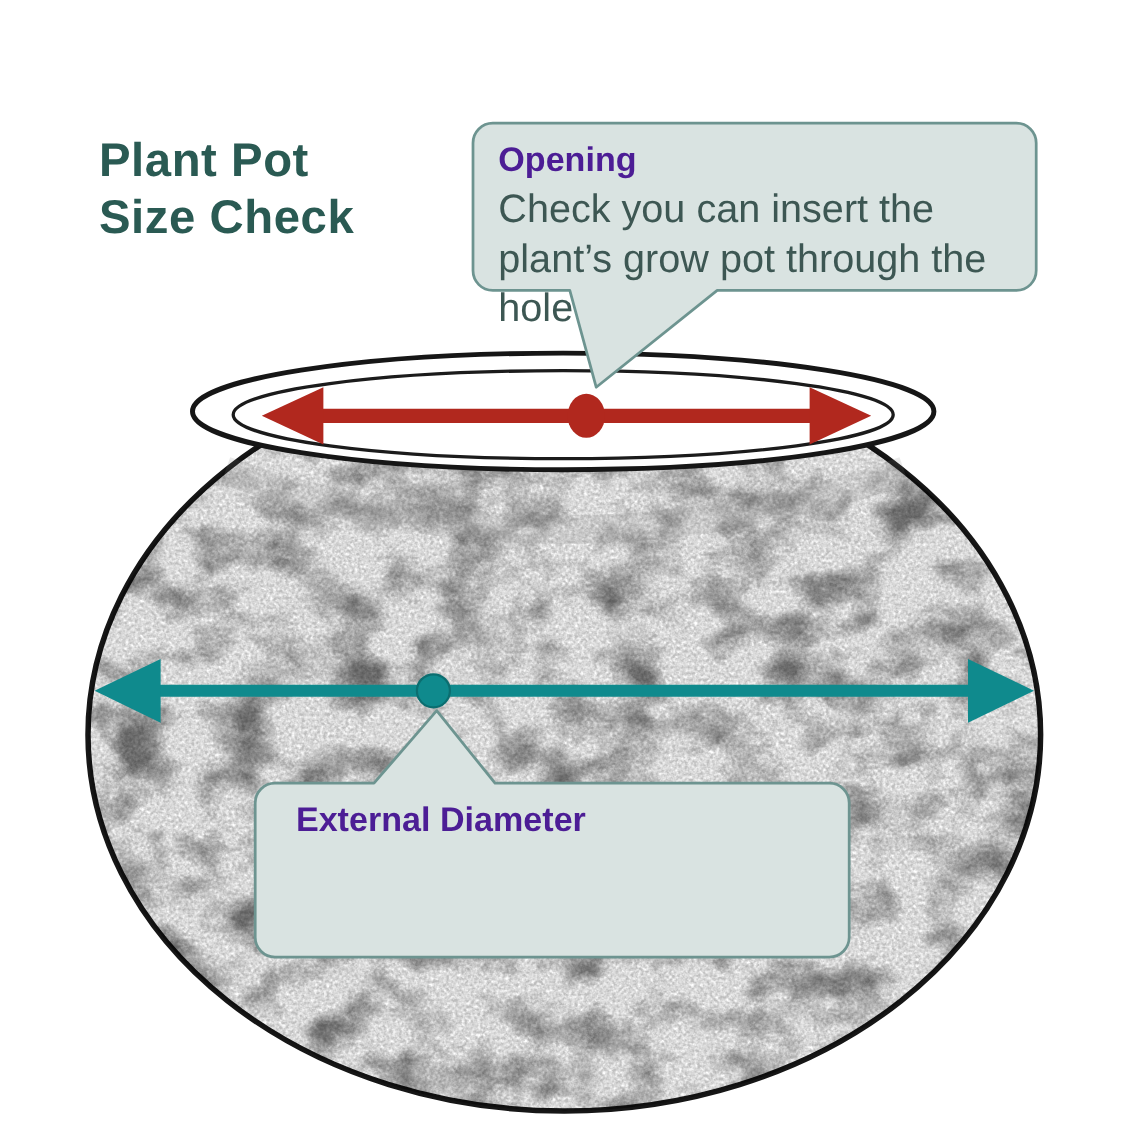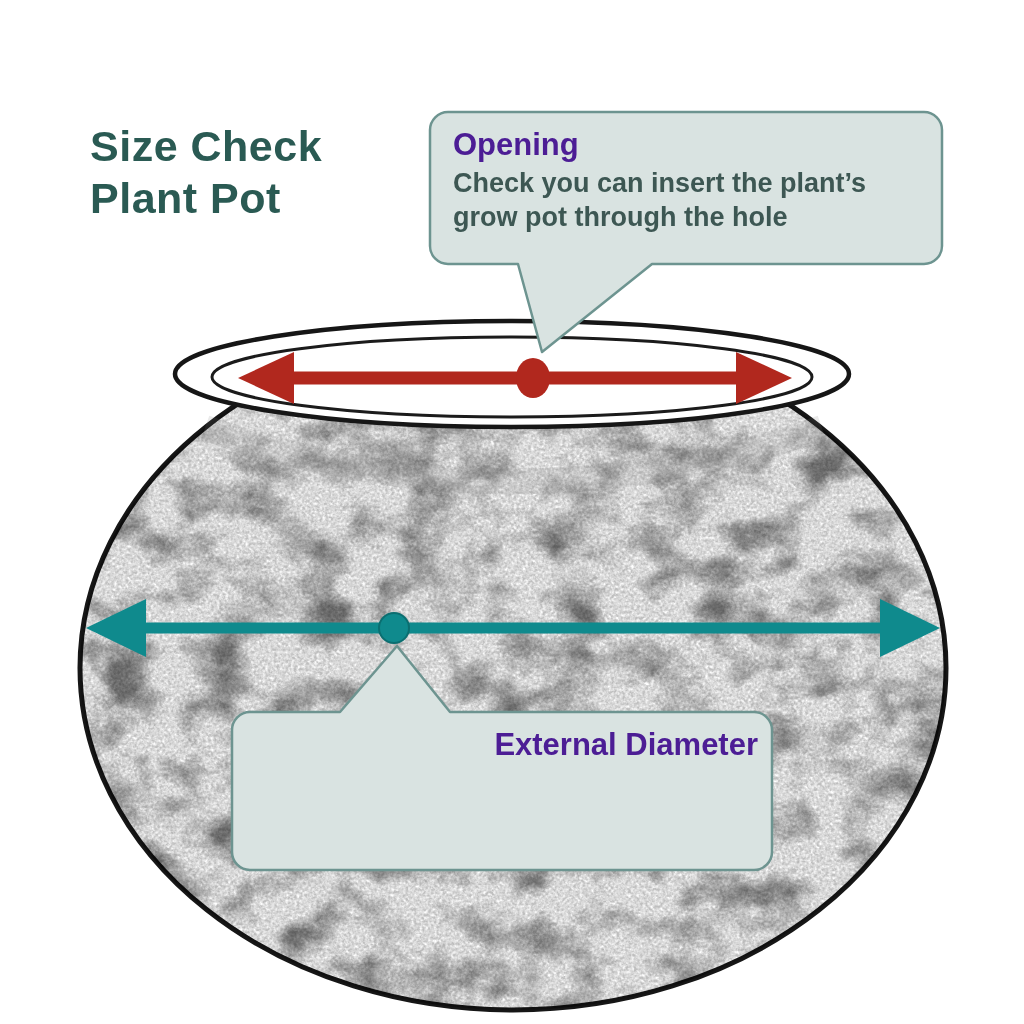--- a/index.html
+++ b/index.html
@@ -35,34 +35,33 @@
     color: #3d5753;
   }
   .callout-text h3 {
     margin: 0 0 4px 0;
     font-size: 31px;
     font-weight: bold;
     color: #4c1d95;
   }
   .callout-text p {
     margin: 0;
-    font-size: 27px;
+    font-size: 36px;
     line-height: 1.25;
-    font-weight: 700;
+    font-weight: 400;
   }
   .callout-opening-text {
     left: 453px;
     top: 127px;
     width: 472px;
   }
   .callout-external-text {
-    left: 253px;
+    left: 269px;
     top: 727px;
     width: 505px;
-    text-align: right;
   }
 </style>
 </head>
 <body>
 
 <div class="stage">
 
   <svg class="scene" width="1024" height="1024" viewBox="0 0 1024 1024">
     <defs>
       <clipPath id="potClip">
@@ -102,22 +101,22 @@
       <polygon points="940,628 880,599 880,657" fill="#0f8a8d"></polygon>
       <circle cx="394" cy="628" r="15" fill="#0f8a8d" stroke="#0b6e70" stroke-width="2"></circle>
     </g>
 
     <path d="M 448 112 H 924 A 18 18 0 0 1 942 130 V 246 A 18 18 0 0 1 924 264 H 652 L 542 352 L 518 264 H 448 A 18 18 0 0 1 430 246 V 130 A 18 18 0 0 1 448 112 Z" fill="#d9e3e1" stroke="#6d9490" stroke-width="2.5" stroke-linejoin="round"></path>
 
     <path d="M 250 712 H 340 L 397 646 L 450 712 H 754 A 18 18 0 0 1 772 730 V 852 A 18 18 0 0 1 754 870 H 250 A 18 18 0 0 1 232 852 V 730 A 18 18 0 0 1 250 712 Z" fill="#d9e3e1" stroke="#6d9490" stroke-width="2.5" stroke-linejoin="round"></path>
   </svg>
 
   <div class="page-title">
+    <div>Plant Pot</div>
     <div>Size Check</div>
-    <div>Plant Pot</div>
   </div>
 
   <div class="callout-text callout-opening-text">
     <h3>Opening</h3>
     <p>Check you can insert the plant’s grow pot through the hole</p>
   </div>
 
   <div class="callout-text callout-external-text">
     <h3>External Diameter</h3>
   </div>

